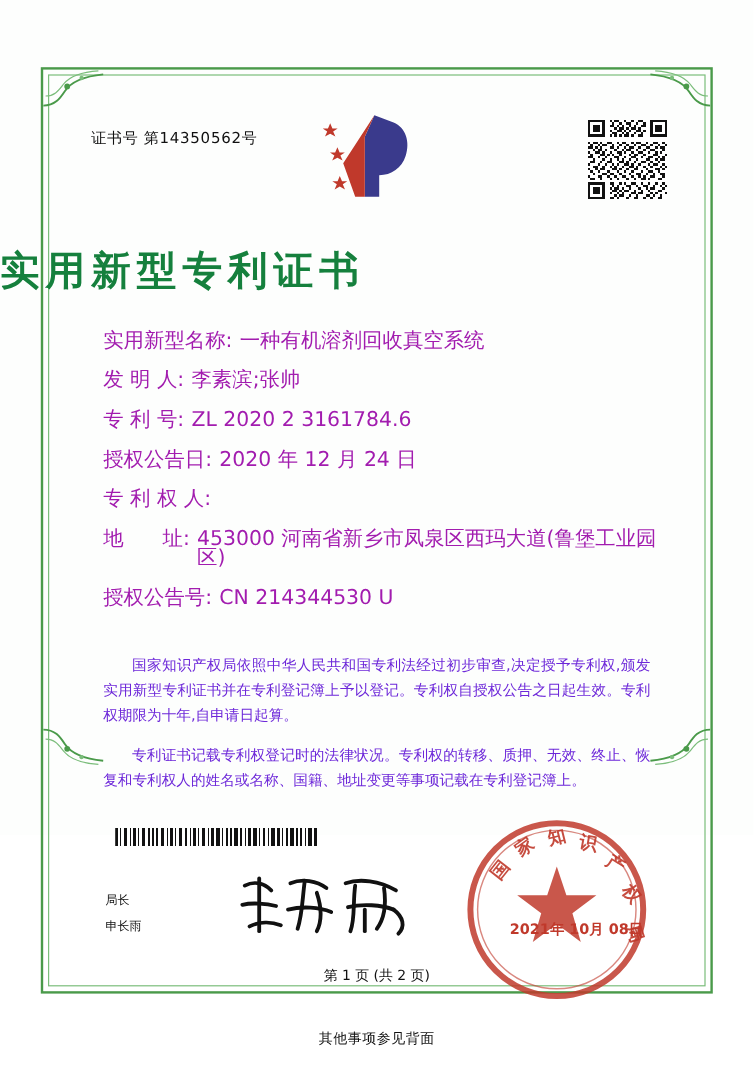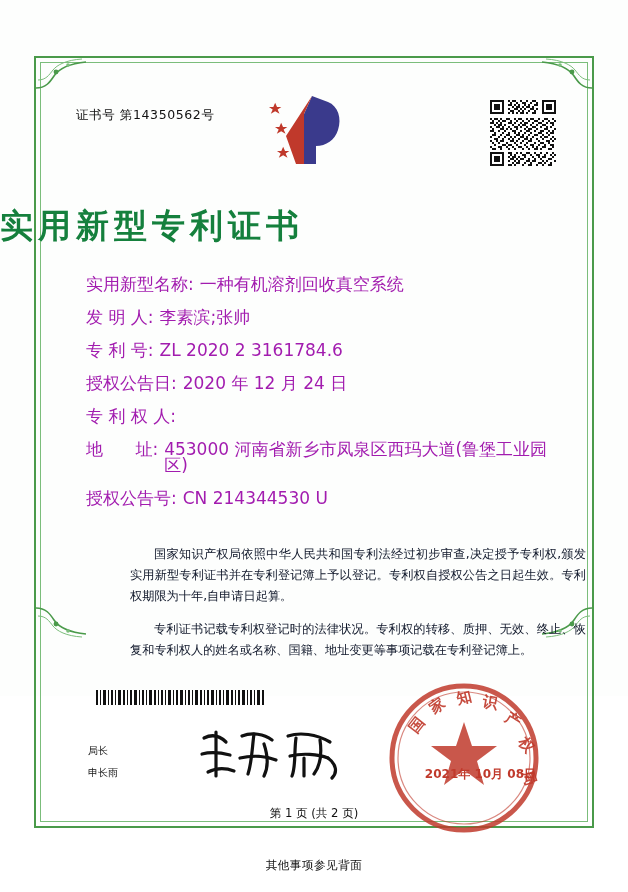--- a/index.html
+++ b/index.html
@@ -112,23 +112,22 @@
   .pair .seg1 { flex: 0 0 235px; display:flex; }
   .pair .seg2 { flex: 1 1 auto; display:flex;justify-content:space-between; }
 
   
   .paras {
     position: absolute;
     left: 86px; top: 532px;
     width: 456px;
     font-size: 12.2px;
     line-height: 21px;
-    color: #0f172a;
+    color: #6d28d9;
     text-align: justify;
-    margin-left: 44px;
   }
   .para { text-indent: 24px; margin-bottom: 2px; }
 
   
   .barcode {
     position: absolute;
     left: 96px; top: 690px;
     width: 170px; height: 15px;
   }
   .barcode svg { display:block; }

